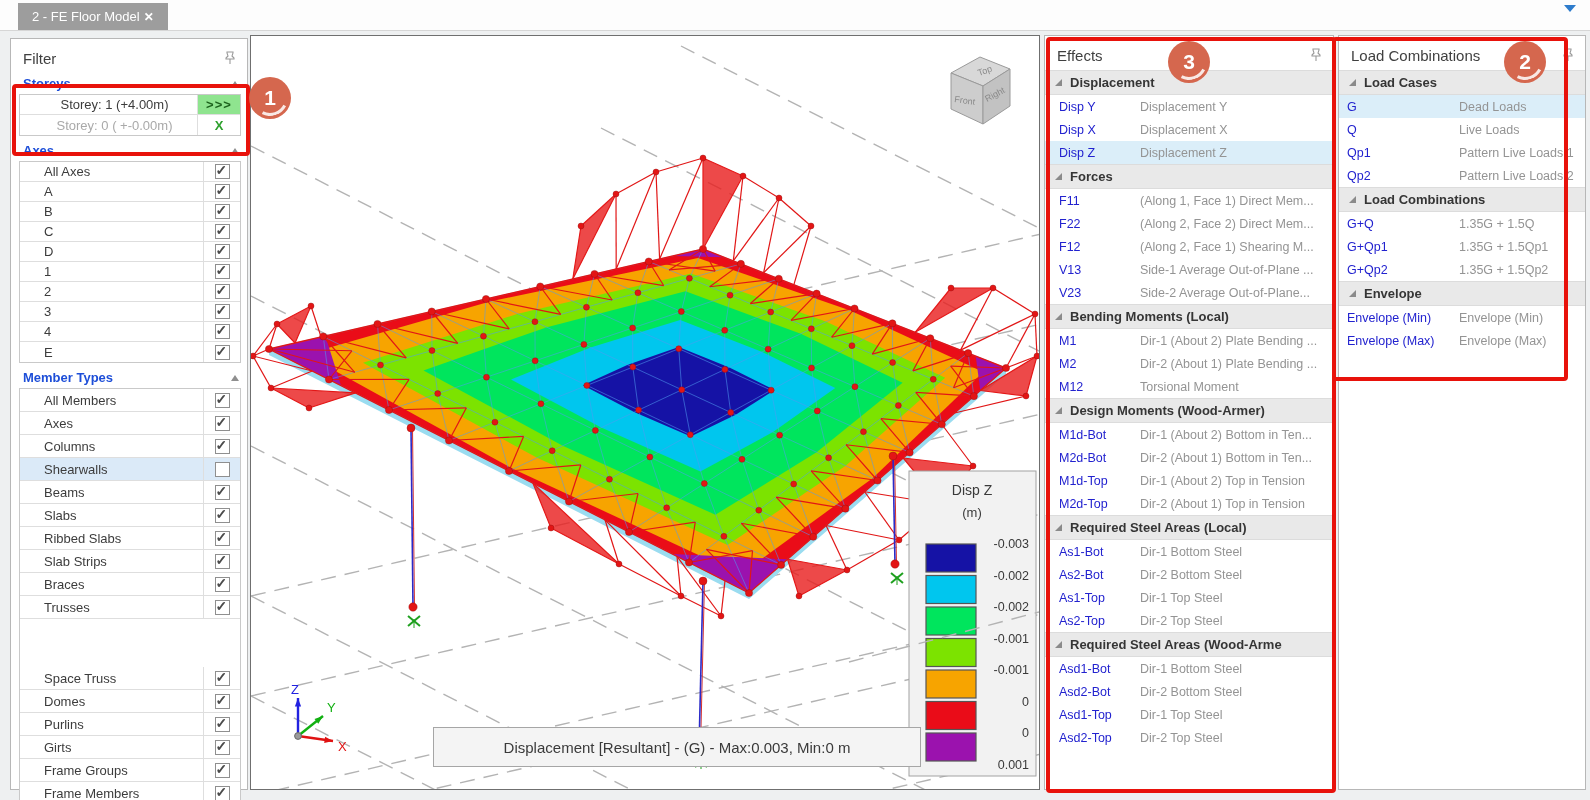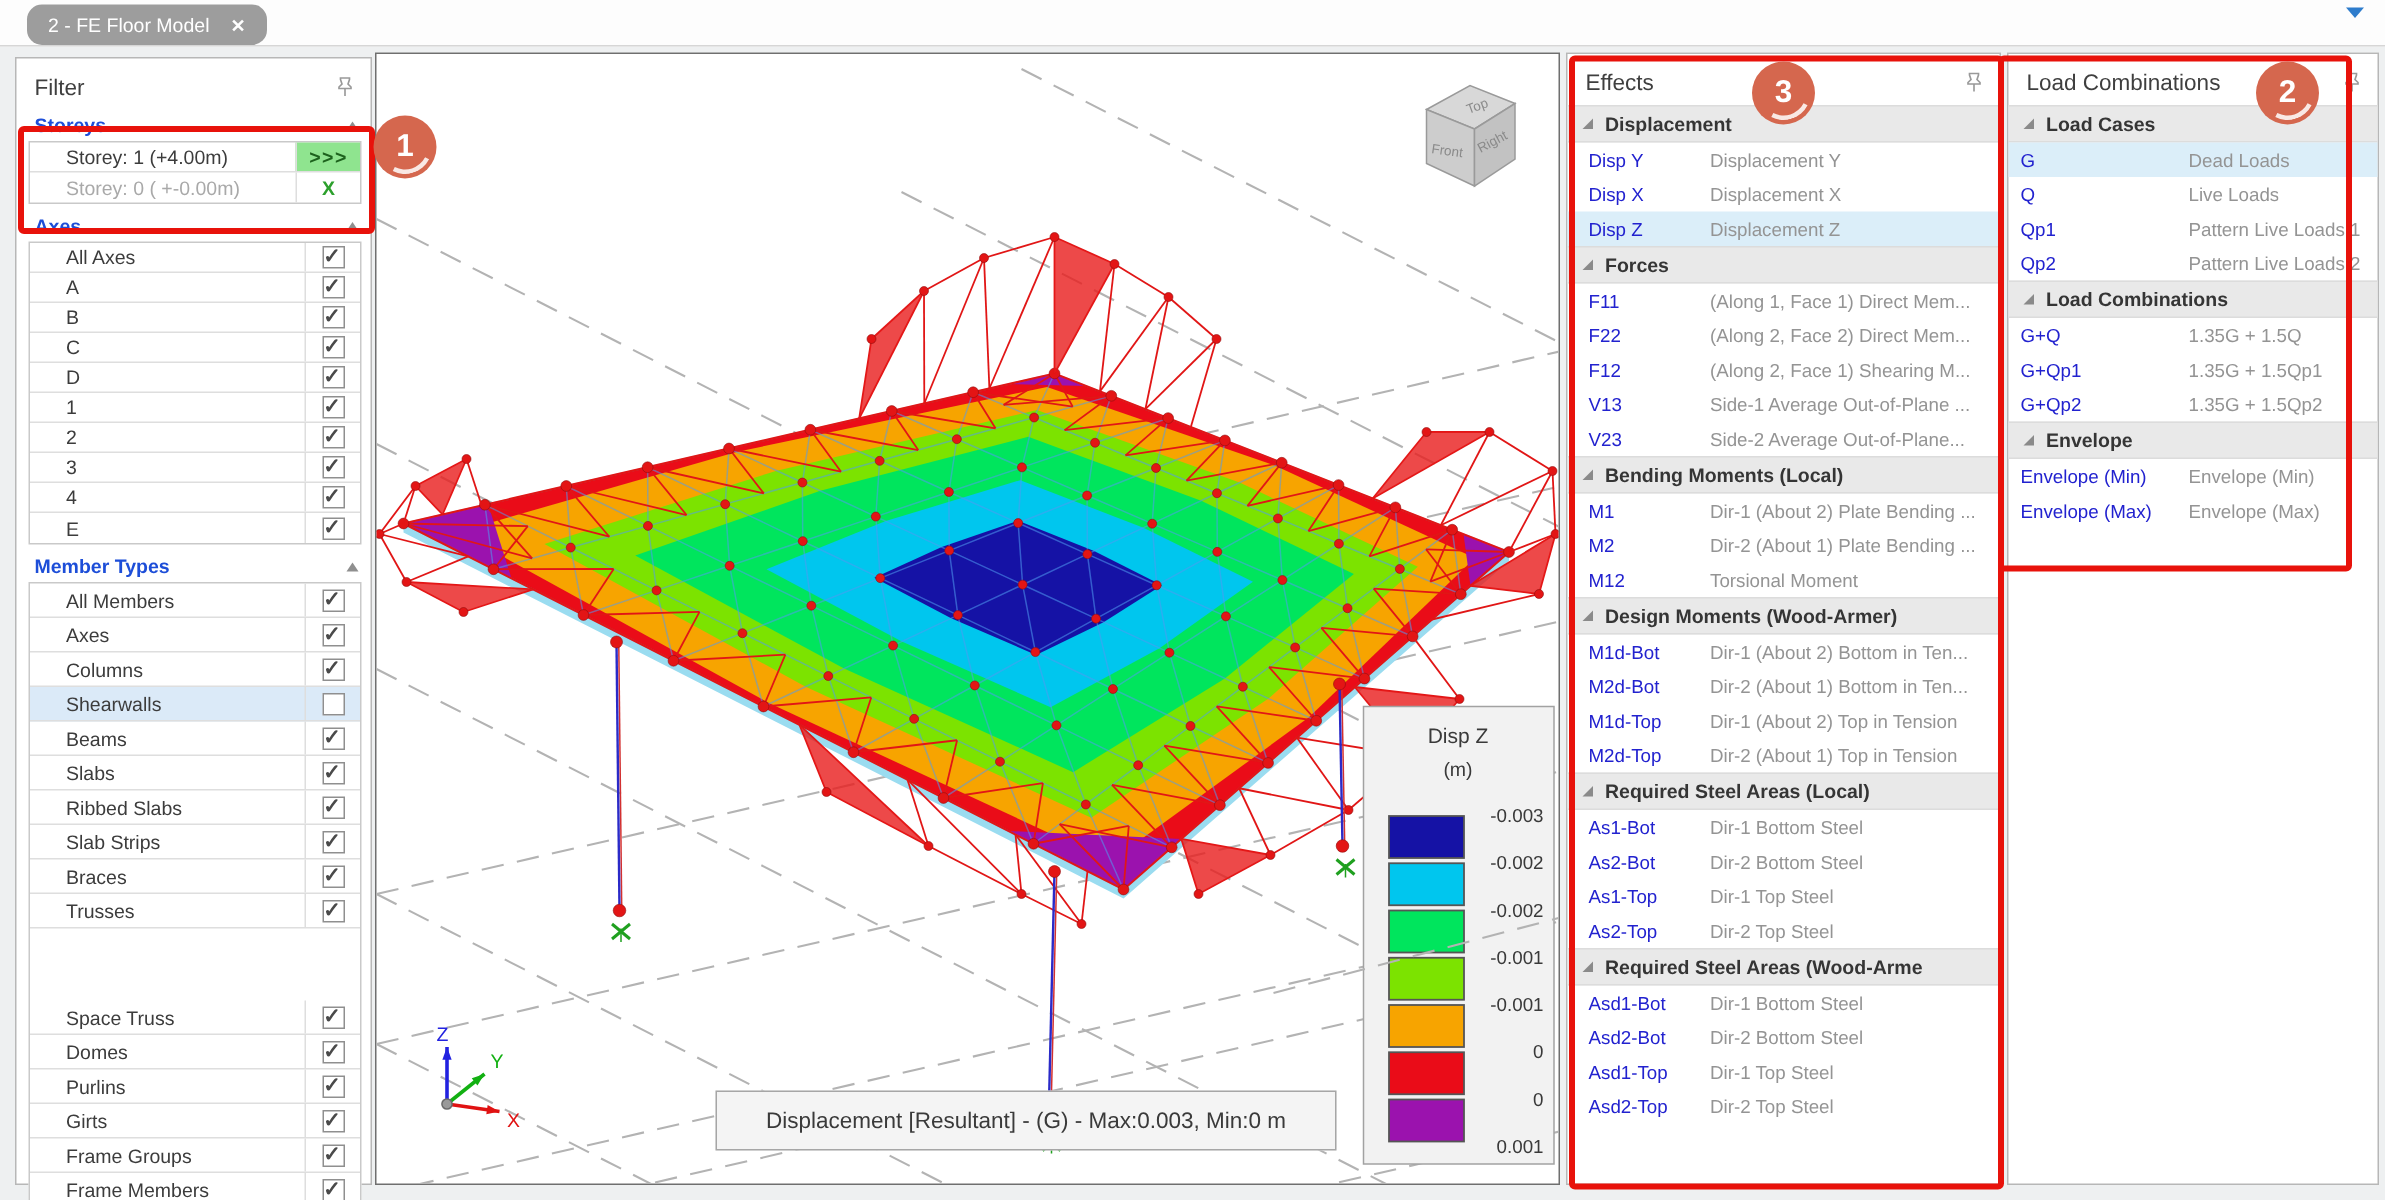--- a/index.html
+++ b/index.html
@@ -2,21 +2,21 @@
 <html><head>
 <meta charset="utf-8">
 <style>
   html,body{margin:0;padding:0;}
   body{width:1590px;height:800px;position:relative;background:#eef0f1;
        font-family:"Liberation Sans",sans-serif;overflow:hidden;color:#3c3c3c;}
   
   .topbar{position:absolute;left:0;top:0;width:1590px;height:30px;background:#fdfdfd;
           border-bottom:1px solid #d6d6d6;}
   .tab{position:absolute;left:18px;top:3px;height:27px;background:#9d9d9d;color:#fff;
-       font-size:13px;display:flex;align-items:center;padding:0 14px;gap:14px;cursor:default;border-radius:10px;}
+       font-size:13px;display:flex;align-items:center;padding:0 14px;gap:4px;cursor:default;}
   .tab-close{font-size:12px;font-weight:bold;}
   .dd-arrow{position:absolute;right:14px;top:5px;width:0;height:0;
             border-left:6px solid transparent;border-right:6px solid transparent;
             border-top:7px solid #2e7ccc;}
   
   .panel{position:absolute;background:#fff;border:1px solid #b7b7b7;box-sizing:border-box;}
   .panel-title{height:30px;display:flex;align-items:center;padding:4px 10px 0 12px;
                font-size:15px;color:#3f3f3f;}
   .panel-title .spacer{flex:1}
   .pin{width:14px;height:14px;opacity:.75;}
@@ -31,33 +31,33 @@
   .frow:last-child{border-bottom:none;}
   .frow .lbl{flex:1;font-size:13px;color:#3c3c3c;padding-left:24px;white-space:nowrap;
              overflow:hidden;}
   .frow .cbcell{width:36px;align-self:stretch;border-left:1px solid #dedede;display:flex;
                 align-items:center;justify-content:center;}
   .cb{width:15px;height:15px;border:1px solid #8f8f8f;background:#fff;position:relative;
       box-sizing:border-box;}
   .cb.on::after{content:"\2713";position:absolute;left:0px;top:-3px;font-size:14px;
                 font-weight:bold;color:#4a4a4a;}
   .frow.sel{background:#dbeaf8;}
-  .storey-row .lbl{text-align:left;padding-right:12px;}
+  .storey-row .lbl{text-align:center;padding-right:12px;}
   .storey-act{width:42px;align-self:stretch;display:flex;align-items:center;
               justify-content:center;font-size:13px;font-weight:bold;border-left:1px solid #dedede;}
   .storey-act.go{background:#8fe48f;color:#1d621d;letter-spacing:1px;}
   .storey-act.x{color:#2da02d;}
   .storey-dim .lbl{color:#a9a9a9;}
   
   #viewport{position:absolute;left:250px;top:35px;width:790px;height:755px;background:#fff;
             border:1px solid #6f6f6f;box-sizing:border-box;}
   #scene{position:absolute;left:0;top:0;}
-  #caption{position:absolute;left:182px;top:691px;width:414px;height:40px;background:#f4f4f4;
+  #caption{position:absolute;left:182px;top:691px;width:488px;height:40px;background:#f4f4f4;
            border:1px solid #a6a6a6;box-sizing:border-box;display:flex;align-items:center;
-           justify-content:center;font-size:15px;color:#3a3a3a;white-space:nowrap;margin-left:44px;}
+           justify-content:center;font-size:15px;color:#3a3a3a;white-space:nowrap;}
   
   .sec-head{display:flex;align-items:center;gap:8px;height:23px;background:#e9e9e9;
             border-top:1px solid #dcdcdc;border-bottom:1px solid #dcdcdc;
             padding-left:10px;font-size:13px;font-weight:bold;color:#353535;}
   .tri-dr{width:0;height:0;border-bottom:7px solid #8a8a8a;border-left:7px solid transparent;}
   .lrow{display:flex;align-items:center;height:23px;font-size:12.5px;cursor:default;}
   .lrow .code{color:#2222cf;white-space:nowrap;}
   .lrow .desc{color:#949494;white-space:nowrap;overflow:hidden;}
   .lrow.sel{background:#dbeef9;}
   #effects-panel .code{width:81px;padding-left:14px;flex-shrink:0;}

